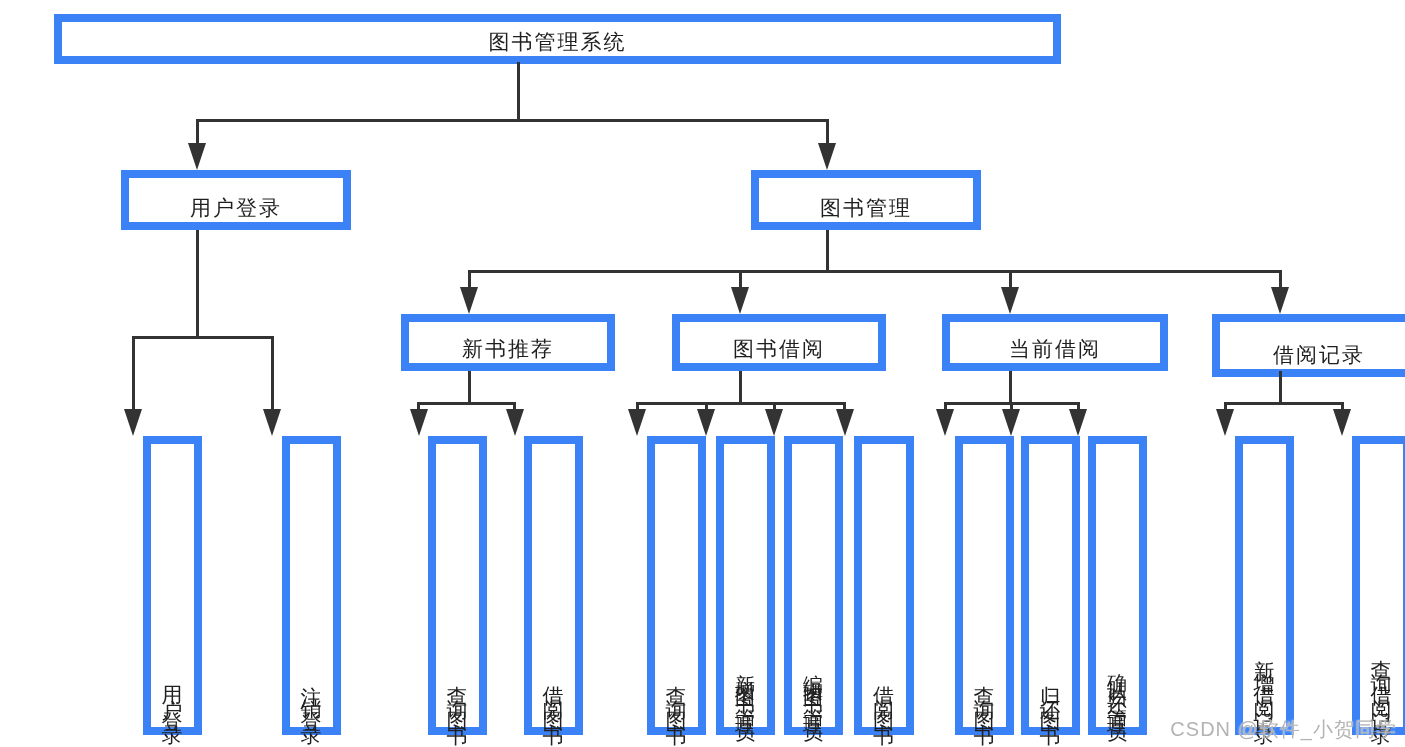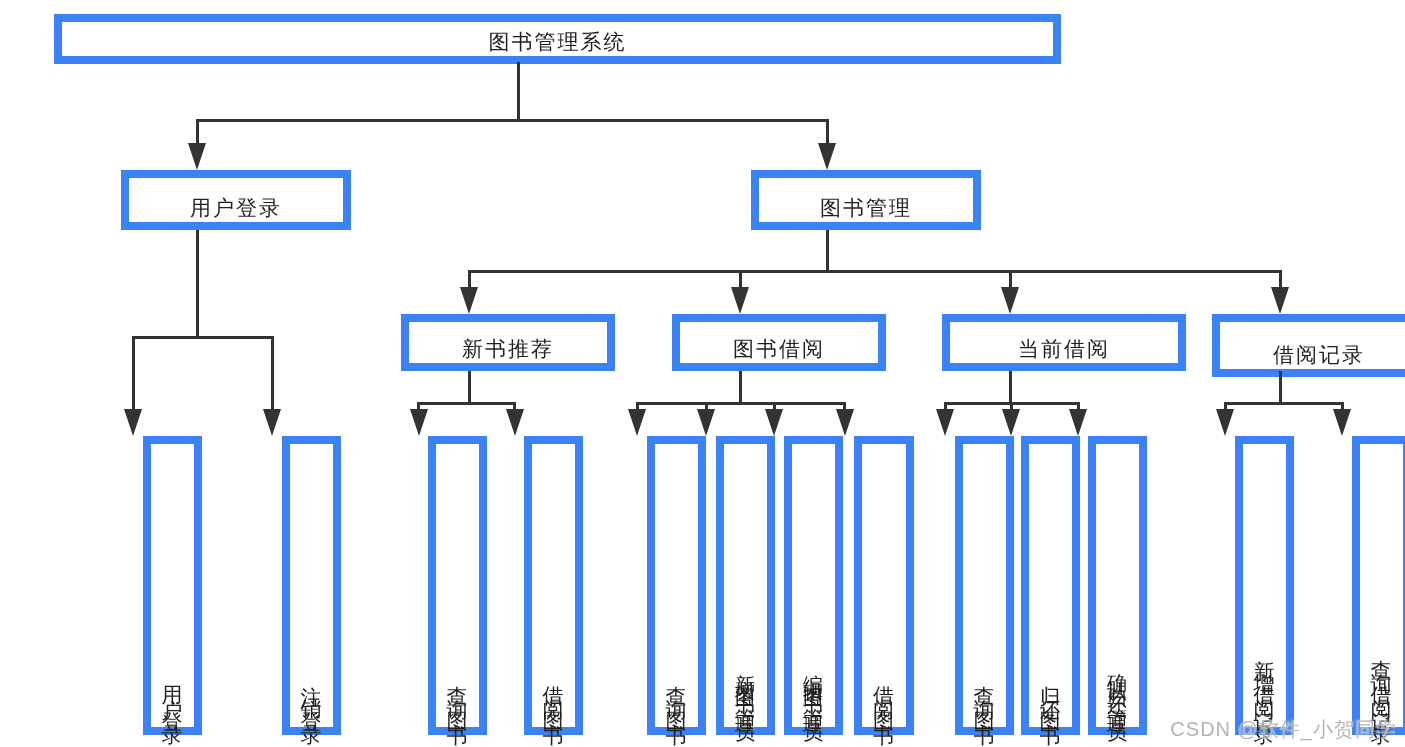--- a/index.html
+++ b/index.html
@@ -73,21 +73,21 @@
   <div class="arrow" style="left:1001px; top:287px;"></div>
   <div class="vline" style="left:1279px; top:270px; height:20px;"></div>
   <div class="arrow" style="left:1271px; top:287px;"></div>
 
   <div class="box" style="left:362px; top:314px; width:214px; height:57px;">
     <span>新书推荐</span>
   </div>
   <div class="box" style="left:633px; top:314px; width:214px; height:57px;">
     <span>图书借阅</span>
   </div>
-  <div class="box" style="left:903px; top:314px; width:244px; height:57px;">
+  <div class="box" style="left:903px; top:314px; width:226px; height:57px;">
     <span>当前借阅</span>
   </div>
   <div class="box" style="left:1173px; top:314px; width:214px; height:63px;">
     <span>借阅记录</span>
   </div>
 
   <div class="vline" style="left:468px; top:371px; height:33px;"></div>
   <div class="hline" style="left:417px; top:402px; width:99px;"></div>
   <div class="vline" style="left:417px; top:402px; height:12px;"></div>
   <div class="arrow" style="left:410px; top:409px;"></div>

